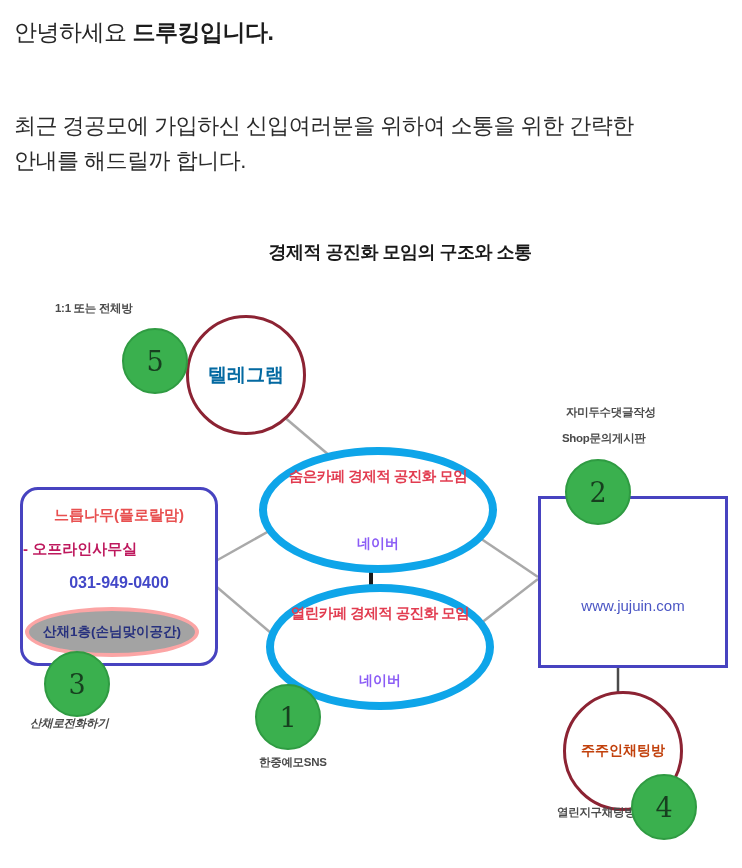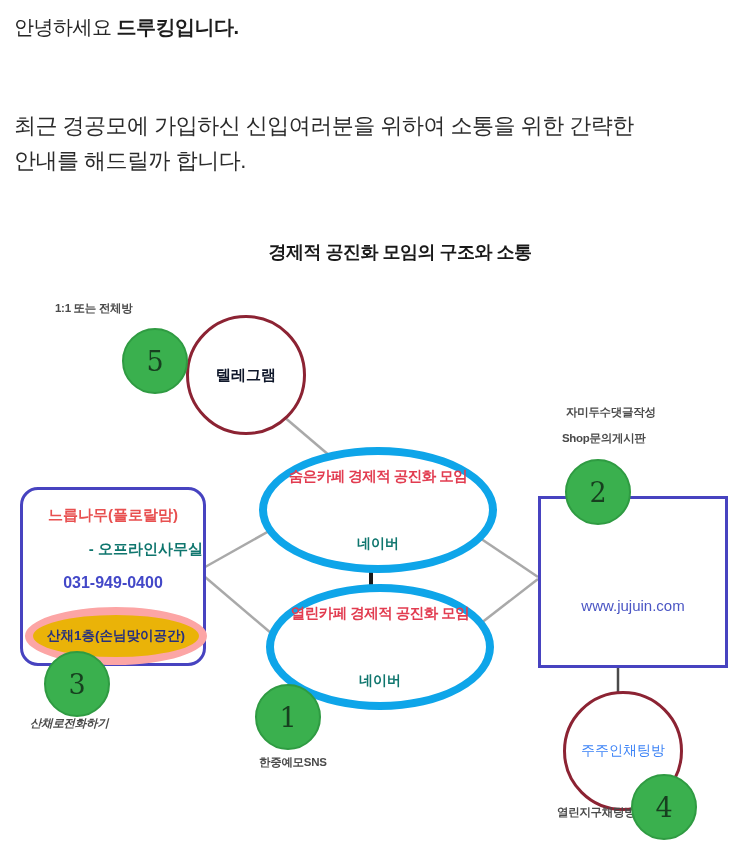--- a/index.html
+++ b/index.html
@@ -4,21 +4,21 @@
 <style>
   html,body { margin:0; padding:0; background:#ffffff; }
   .canvas {
     position:relative; width:742px; height:868px; background:#ffffff;
     font-family:"Liberation Sans", sans-serif; overflow:hidden;
   }
 
   
   .intro-line1 {
     position:absolute; left:14px; top:-6px;
-    font-size:20px; color:#262626; letter-spacing:-0.5px;
+    font-size:23px; color:#262626; letter-spacing:-0.5px;
   }
   .intro-line1 b { font-weight:bold; color:#1c1c1c; }
   .intro-body {
     position:absolute; left:14px; top:86px;
     font-size:22px; line-height:35px; color:#2b2b2b; letter-spacing:-0.5px;
   }
 
   
   .diagram-title {
     position:absolute; left:0; top:240px; width:100%;
@@ -33,42 +33,42 @@
   
   .ellipse {
     position:absolute; border:8px solid #0ea5e9; border-radius:50%;
     background:#fff; z-index:2;
     display:flex; flex-direction:column; align-items:center; justify-content:center;
     gap:13px; text-align:center;
   }
   .ellipse.top    { left:259px; top:447px; width:222px; height:110px; }
   .ellipse.bottom { left:266px; top:584px; width:212px; height:110px; }
   .node-red  { color:#e23c50; font-weight:bold; font-size:14.5px; letter-spacing:-0.5px; }
-  .node-blue { color:#0f766e; font-weight:bold; font-size:14px;margin-top:36px; }
+  .node-blue { color:#8b5cf6; font-weight:bold; font-size:14px;margin-top:36px; }
 
   .circle-outline {
     position:absolute; border:3px solid #8c2333; border-radius:50%;
     background:#fff; z-index:2;
     display:flex; align-items:center; justify-content:center; text-align:center;
   }
   .circle-telegram { left:186px; top:315px; width:114px; height:114px; }
-  .circle-telegram .circle-text { color:#0f172a; font-weight:bold; font-size:15px; }
+  .circle-telegram .circle-text { color:#0369a1; font-weight:bold; font-size:19px; }
   .circle-chatroom { left:563px; top:691px; width:114px; height:114px; }
-  .circle-chatroom .circle-text { color:#3b82f6; font-weight:normal; font-size:14px; }
+  .circle-chatroom .circle-text { color:#c2410c; font-weight:bold; font-size:14px; }
 
   .box { position:absolute; border:3px solid #4743c0; background:#fff; z-index:2; }
-  .box.office { left:20px; top:487px; width:180px; height:173px; border-radius:18px; }
+  .box.office { left:20px; top:487px; width:180px; height:173px; border-radius:18px;padding-left:12px; }
   .office-l1    { position:absolute; left:0; width:100%; top:16px;  text-align:center; color:#e85050; font-weight:bold; font-size:15px; }
-  .office-l2    { position:absolute; left:0; width:100%; top:50px;  text-align:right; color:#0f766e; font-weight:bold; font-size:15px; }
+  .office-l2    { position:absolute; left:0; width:100%; top:50px;  text-align:left; color:#be185d; font-weight:bold; font-size:15px; }
   .office-phone { position:absolute; left:0; width:100%; top:84px;  text-align:center; color:#4348c8; font-weight:bold; font-size:16px; }
   .office-oval  {
     position:absolute; left:2px; top:117px; width:166px; height:42px;
-    border:8px solid #fca5a5; border-radius:50%;
+    border:4px solid #fca5a5; border-radius:50%;
     display:flex; align-items:center; justify-content:center;
-    color:#27317e; font-weight:bold; font-size:13.5px; background:#eab308;
+    color:#27317e; font-weight:bold; font-size:13.5px; background:#a3a3a3;
   }
   .box.homepage { left:538px; top:496px; width:184px; height:166px; }
   .home-l1  { position:absolute; left:0; width:100%; top:52px;  text-align:center; color:#e8465a; font-weight:bold; font-size:15px; letter-spacing:-0.5px; }
   .home-url { position:absolute; left:0; width:100%; top:98px;  text-align:center; color:#4a55c4; font-weight:normal; font-size:15px; }
 
   
   .badge {
     position:absolute; width:66px; height:66px; border-radius:50%;
     background:#3ab04e; border:2px solid #2f9b42; box-sizing:border-box;
     display:flex; align-items:center; justify-content:center;

